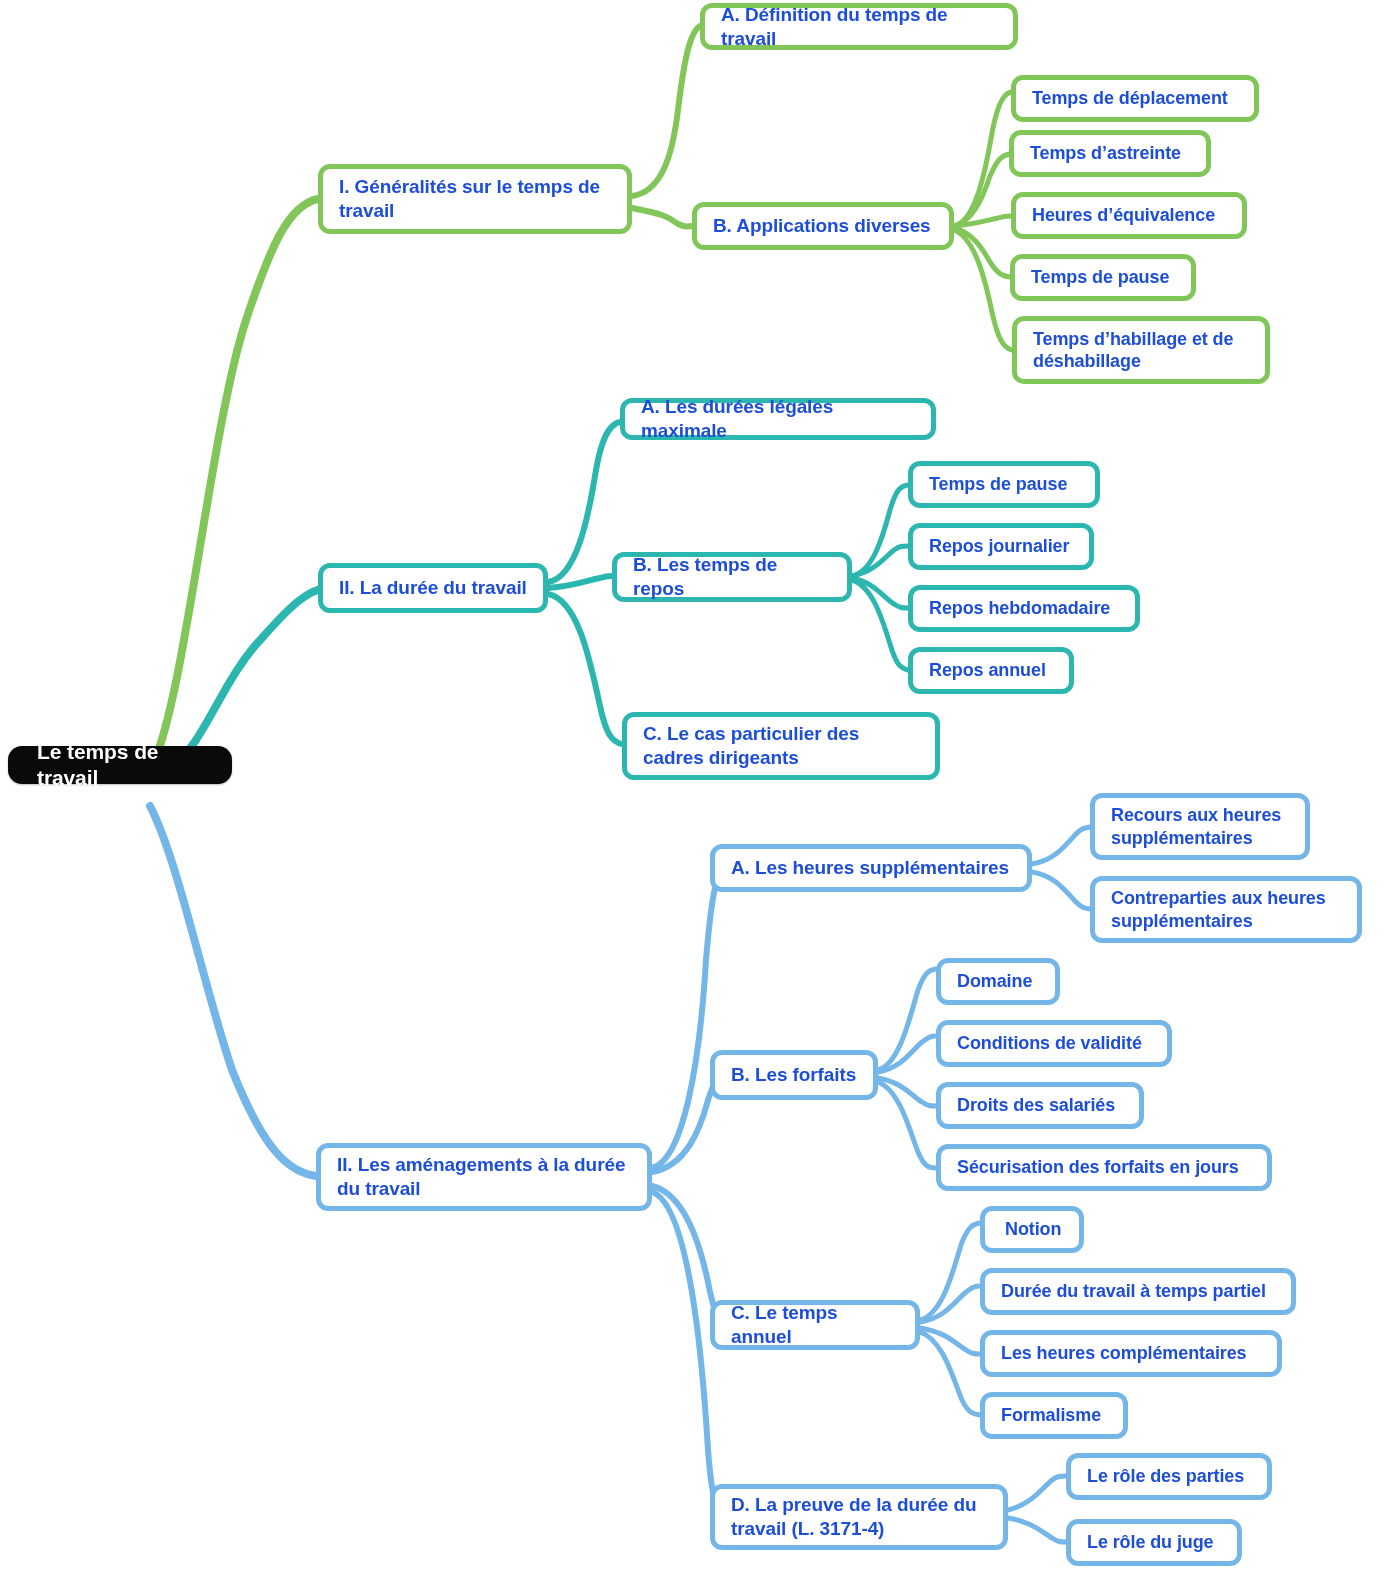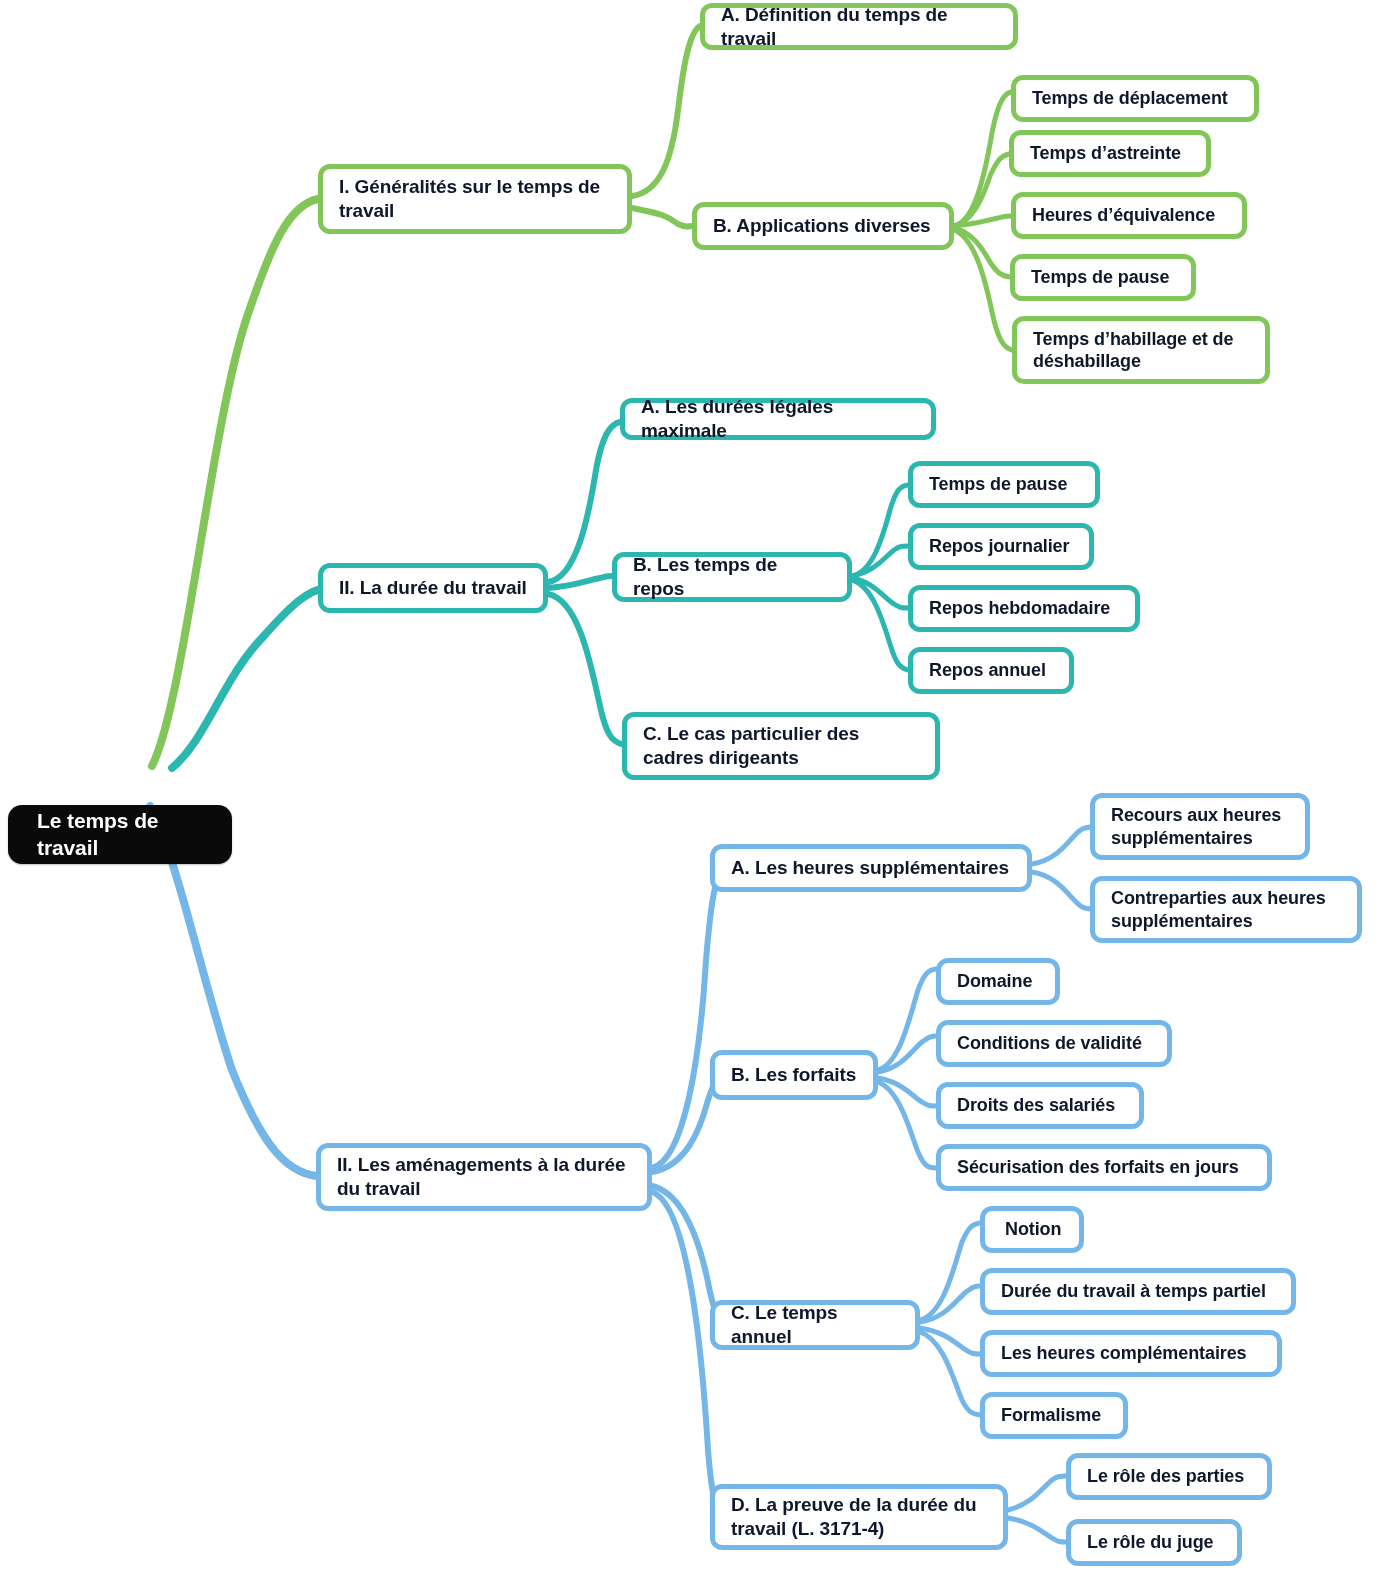--- a/index.html
+++ b/index.html
@@ -28,21 +28,21 @@
   }
   .node {
     position: absolute;
     box-sizing: border-box;
     display: flex;
     align-items: center;
     background: #ffffff;
     border-style: solid;
     border-width: 5px;
     border-radius: 12px;
-    color: #0f172a;
+    color: #1d4ed8;
     font-weight: bold;
     letter-spacing: -0.1px;
     line-height: 1.25;
     z-index: 2;
   }
   .node .label {
     display: block;
     width: 100%;
   }
   
@@ -108,21 +108,21 @@
 
     <path stroke="#74b6e7" stroke-width="5" stroke-linecap="round" d="M920,1320 C944,1314 954,1266 962,1242 C968,1228 972,1224 980,1223"></path>
     <path stroke="#74b6e7" stroke-width="5" stroke-linecap="round" d="M920,1322 C946,1318 956,1300 966,1292 C972,1288 974,1286 980,1286"></path>
     <path stroke="#74b6e7" stroke-width="5" stroke-linecap="round" d="M920,1328 C946,1332 956,1344 966,1350 C972,1354 974,1354 980,1354"></path>
     <path stroke="#74b6e7" stroke-width="5" stroke-linecap="round" d="M920,1332 C944,1340 954,1382 962,1400 C968,1412 972,1414 980,1415"></path>
 
     <path stroke="#74b6e7" stroke-width="5" stroke-linecap="round" d="M1008,1510 C1032,1504 1042,1488 1052,1480 C1058,1476 1060,1476 1066,1476"></path>
     <path stroke="#74b6e7" stroke-width="5" stroke-linecap="round" d="M1008,1518 C1032,1522 1042,1532 1052,1538 C1058,1542 1060,1542 1066,1542"></path>
   </svg>
 
-  <div class="node root" style="left:8px; top:805px; width:224px; height:59px;padding-left:29px;">
+  <div class="node root" style="left:8px; top:746px; width:224px; height:38px;padding-left:29px;">
     <span class="label">Le temps de travail</span>
   </div>
 
   <div class="node lvl1 theme-green" style="left:318px; top:164px; width:314px; height:70px;">
     <span class="label">I.    Généralités sur le temps de travail</span>
   </div>
 
   <div class="node lvl2 theme-green" style="left:700px; top:3px; width:318px; height:47px;">
     <span class="label">A.   Définition du temps de travail</span>
   </div>

